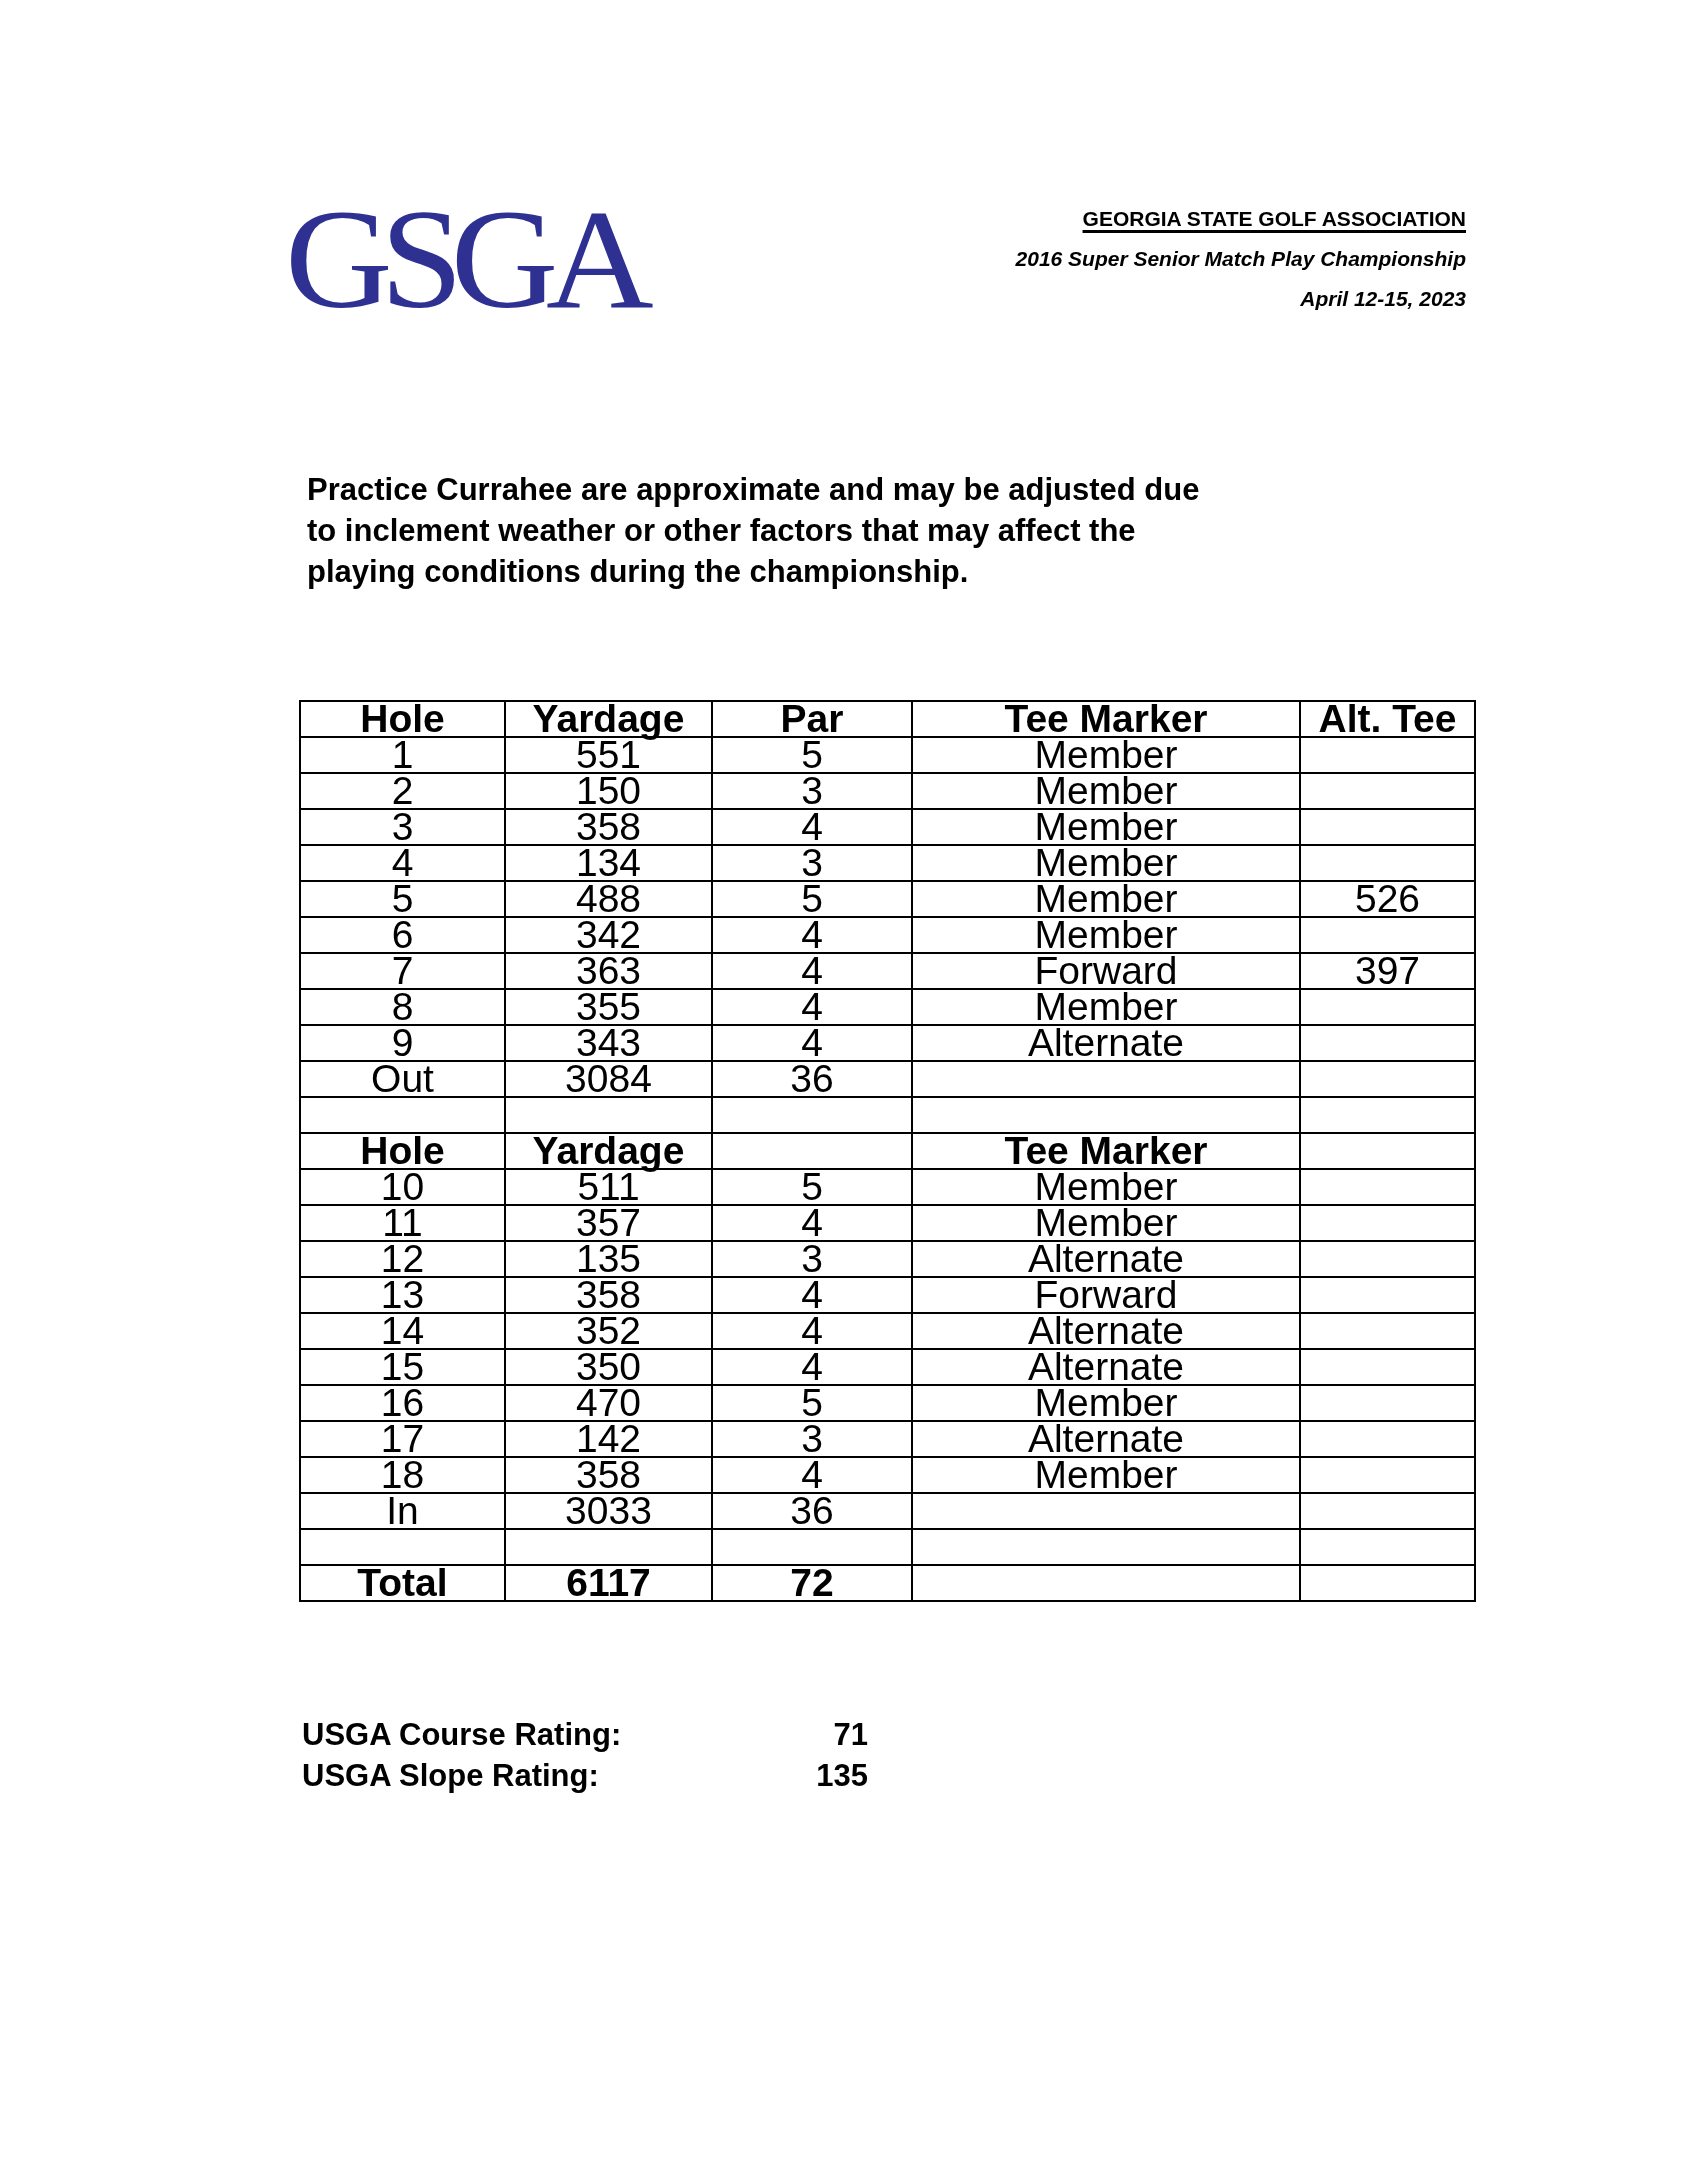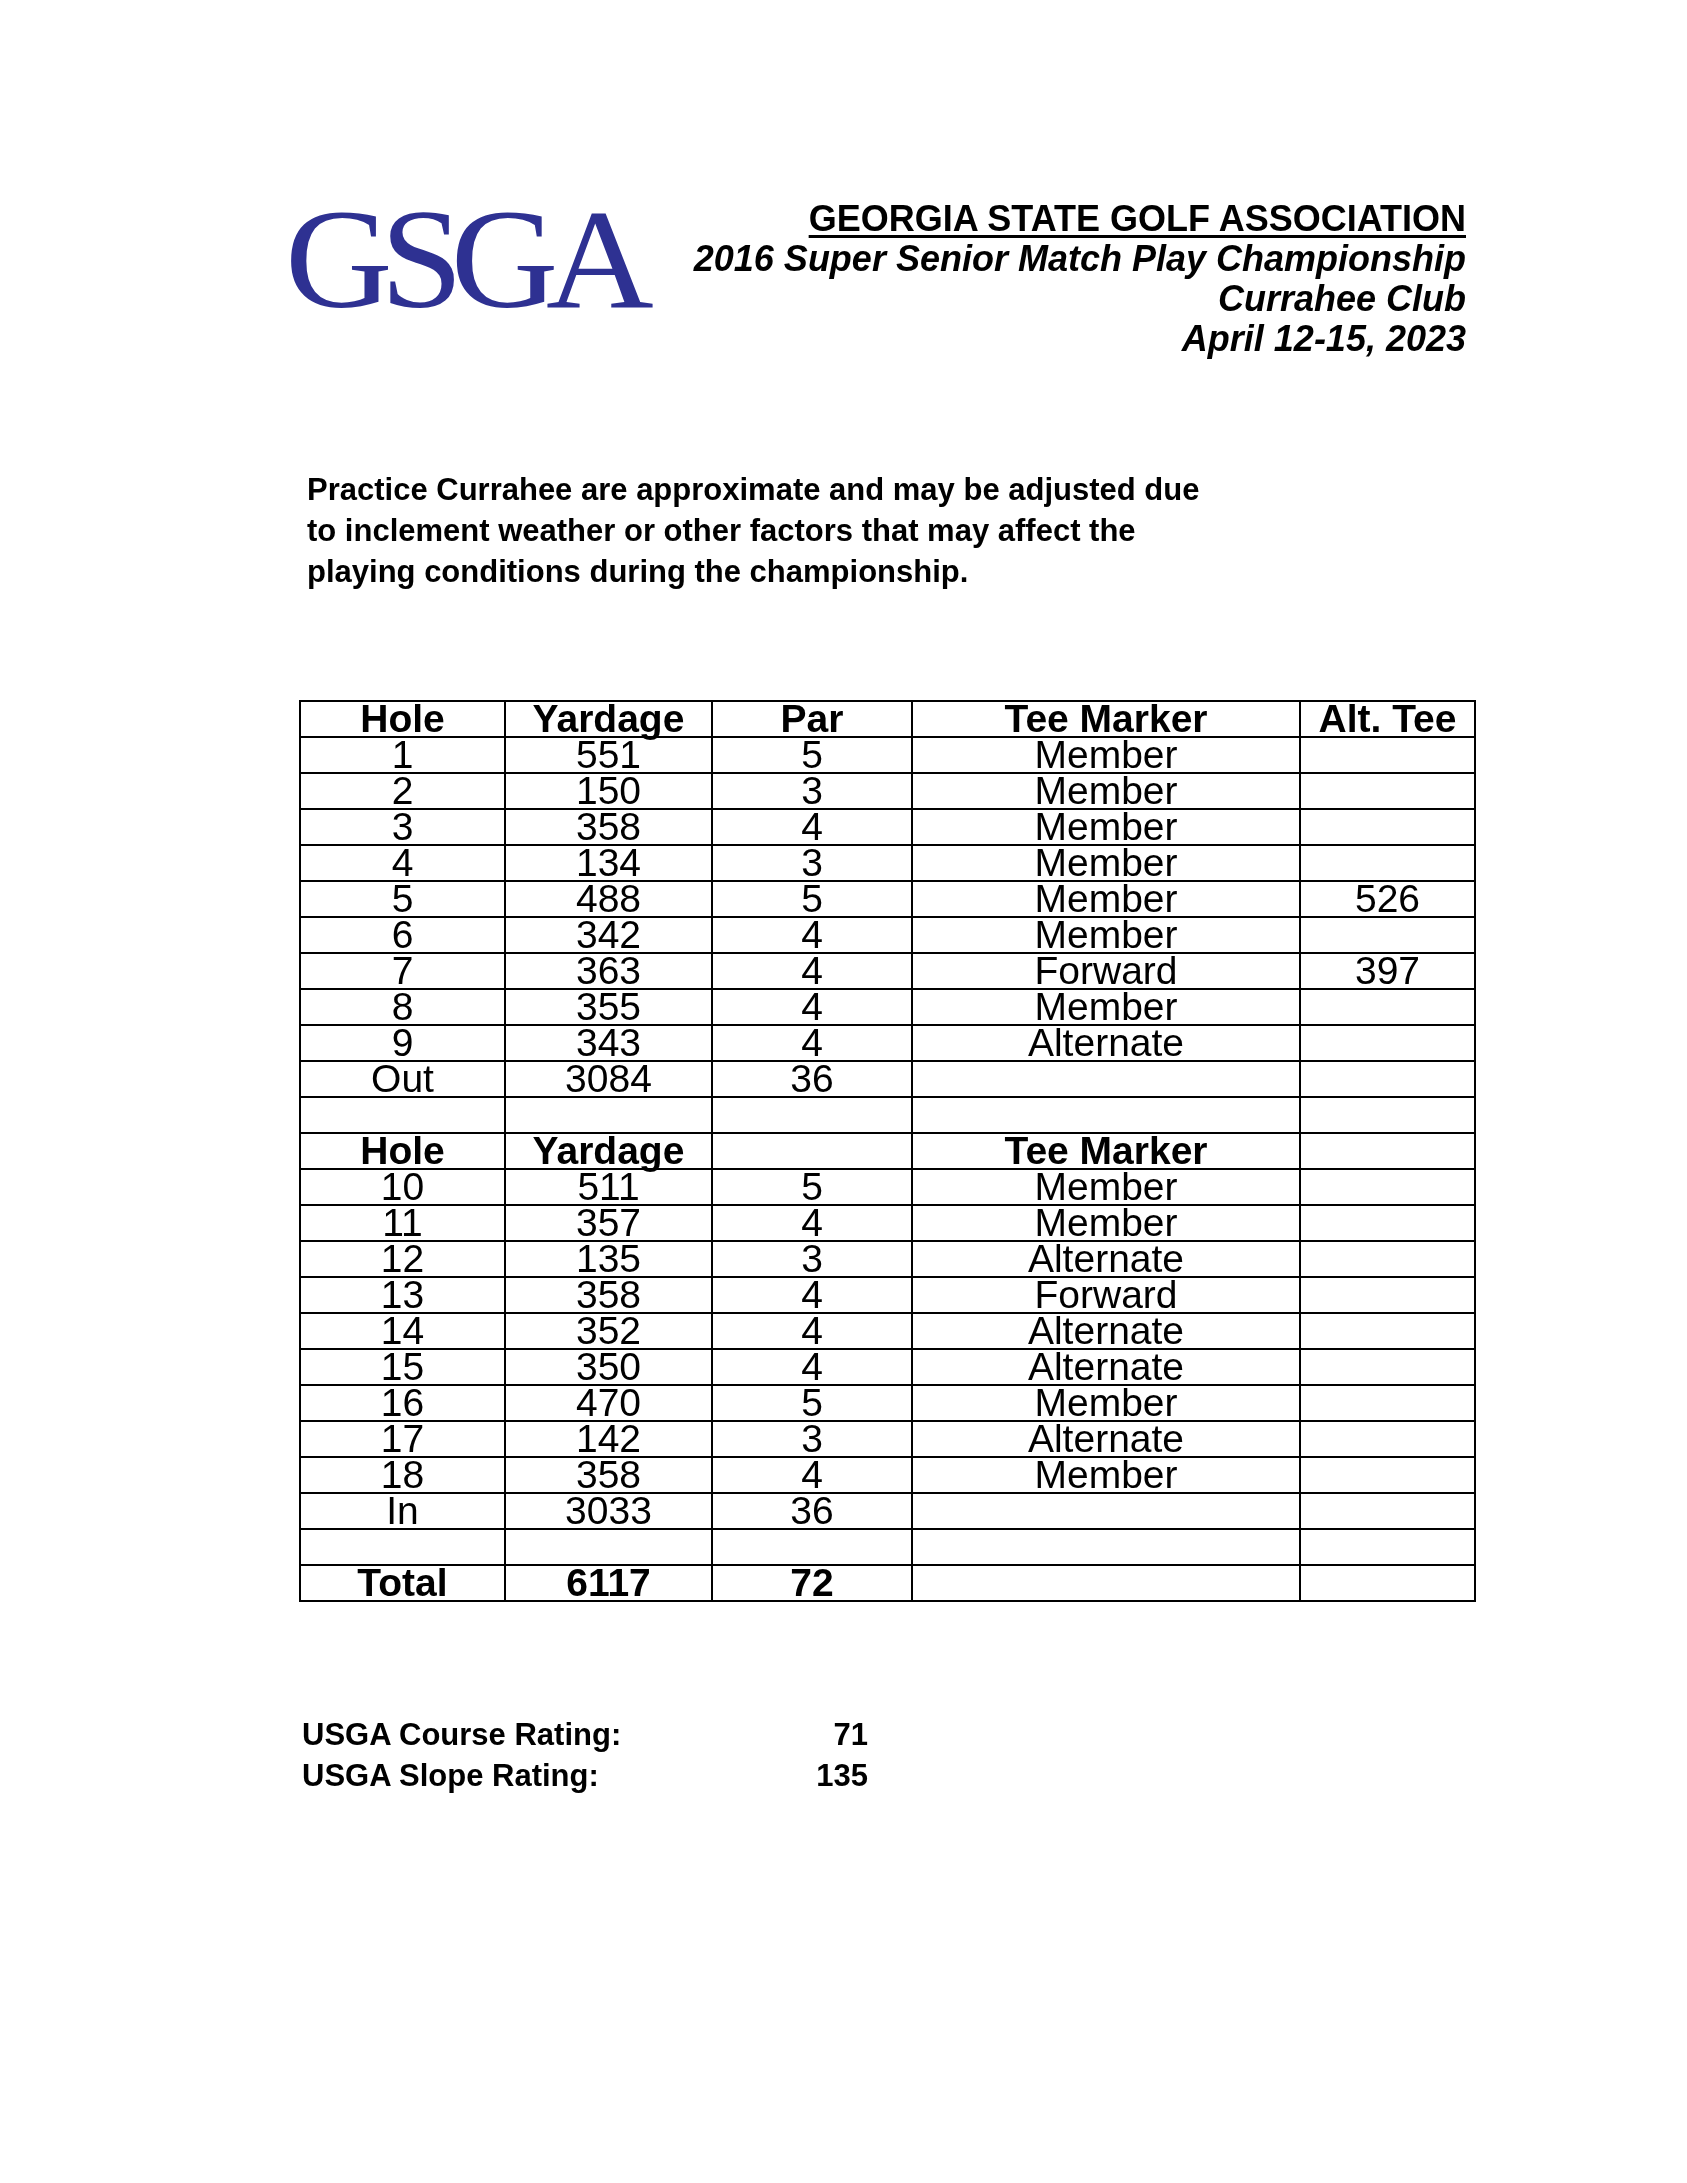--- a/index.html
+++ b/index.html
@@ -24,21 +24,21 @@
       color: #2e3192;
       transform: scaleX(1.05);
       transform-origin: left center;
     }
     .header {
       position: absolute;
       right: 221px;
       top: 199px;
       text-align: right;
       font-weight: bold;
-      font-size: 36px;
+      font-size: 21px;
       line-height: 40px;
     }
     .header .org { text-decoration: underline; text-decoration-thickness: 2.5px; text-underline-offset: 4.2px; }
     .header .ital { font-style: italic; }
     .notice {
       position: absolute;
       left: 307px;
       top: 469px;
       font-weight: bold;
       font-size: 31px;
@@ -80,21 +80,20 @@
     .ratings .value { width: 94px; text-align: right; }
   </style>
 </head>
 <body>
 
 <div class="logo">GSGA</div>
 
 <div class="header">
   <div class="org">GEORGIA STATE GOLF ASSOCIATION</div>
   <div class="ital">2016 Super Senior Match Play Championship</div>
-  <div class="ital">Currahee Club</div>
   <div class="ital">April 12-15, 2023</div>
 </div>
 
 <div class="notice">
   <div>Practice Currahee are approximate and may be adjusted due</div>
   <div>to inclement weather or other factors that may affect the</div>
   <div>playing conditions during the championship.</div>
 </div>
 
 <table class="yardage">

